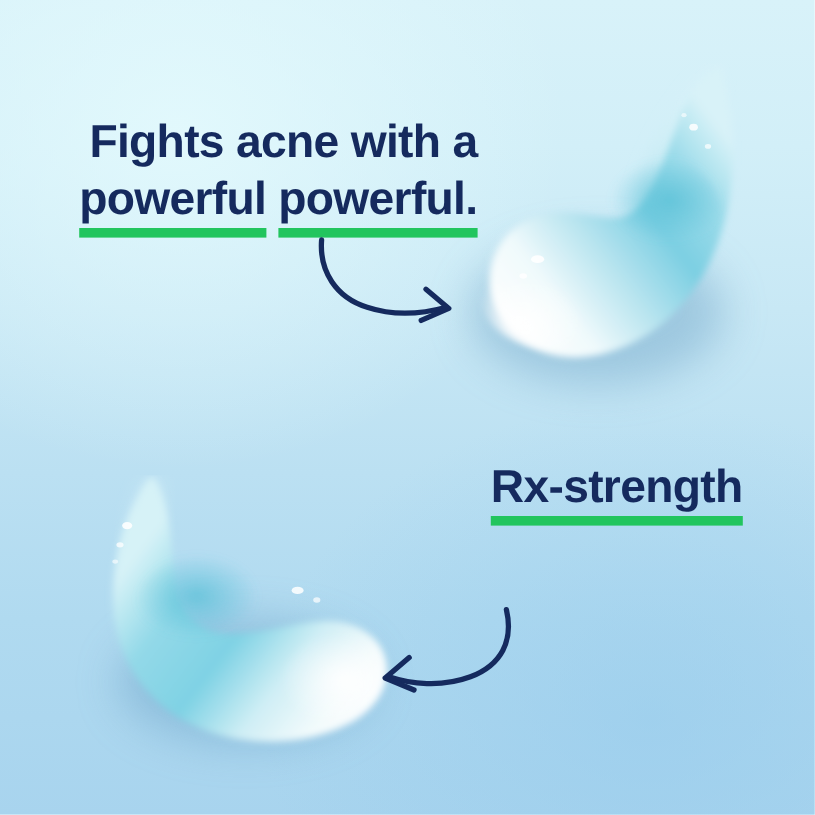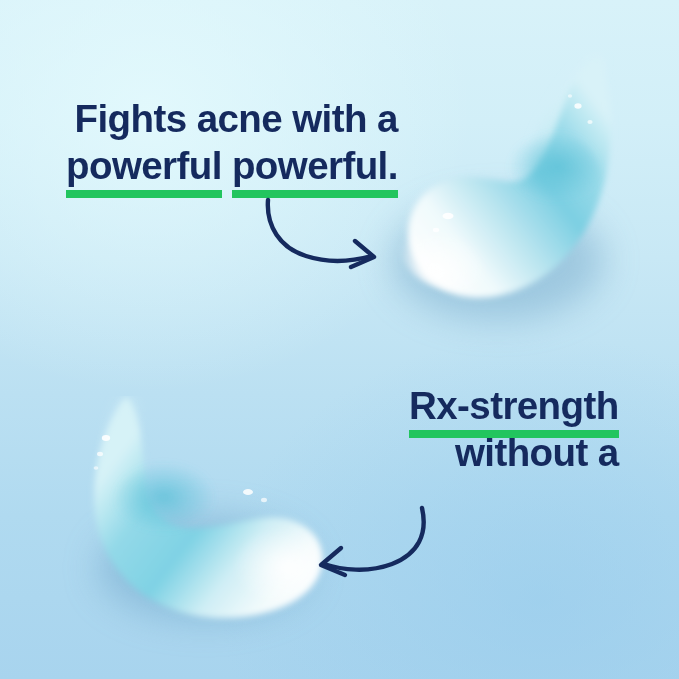--- a/index.html
+++ b/index.html
@@ -229,21 +229,20 @@
     </svg>
   </div>
 
   <div class="callout" id="callout-top">
     <span class="line">Fights acne with a</span>
     <span class="line"><span class="u">powerful</span><span> </span><span class="u">powerful.</span></span>
   </div>
 
   <div class="callout" id="callout-bottom">
     <span class="line"><span class="u">Rx-strength</span></span>
-    <span class="line">without a</span>
   </div>
 
   <svg class="arrow-svg" id="arrow-top" viewBox="0 0 150 95" xmlns="http://www.w3.org/2000/svg">
     <path d="M18 10 C16 36 30 58 56 66 C80 74 104 71 122 66" fill="none" stroke="#152a5e" stroke-width="4.4" stroke-linecap="round"></path>
     <path d="M105 51 L124 67 L101 77" fill="none" stroke="#152a5e" stroke-width="4.4" stroke-linecap="round" stroke-linejoin="round"></path>
   </svg>
 
   <svg class="arrow-svg" id="arrow-bottom" viewBox="0 0 160 95" xmlns="http://www.w3.org/2000/svg">
     <path d="M122 8 C128 34 118 54 92 64 C68 73 42 70 24 64" fill="none" stroke="#152a5e" stroke-width="4.4" stroke-linecap="round"></path>
     <path d="M41 48 L21 65 L45 75" fill="none" stroke="#152a5e" stroke-width="4.4" stroke-linecap="round" stroke-linejoin="round"></path>

